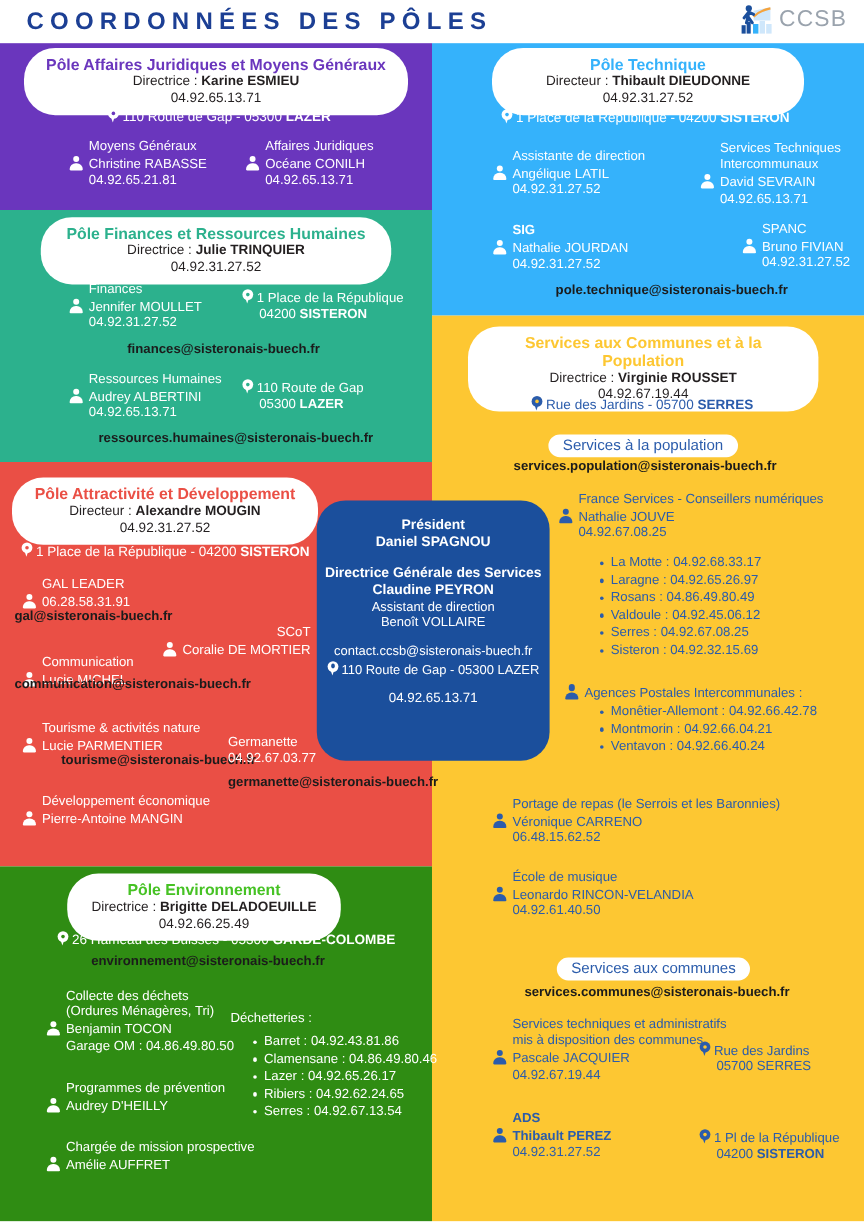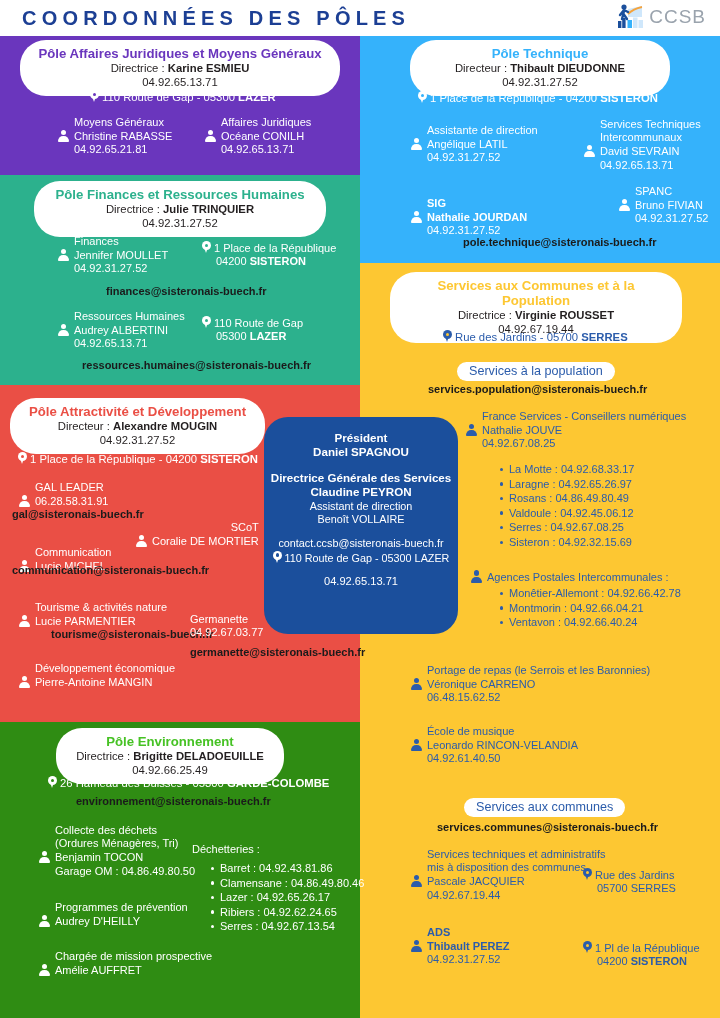--- a/index.html
+++ b/index.html
@@ -142,23 +142,23 @@
     <span class="role" style="margin-left:17px;">Assistante de direction</span>
     <span class="nm"><span class="person"><i></i><u></u></span><span>Angélique LATIL</span></span>
     <span class="ph" style="margin-left:17px;">04.92.31.27.52</span>
   </div>
   <div class="block c-white" style="left:583px;top:118px;">
     <span class="role" style="margin-left:17px;">Services Techniques</span>
     <span class="role" style="margin-left:17px;">Intercommunaux</span>
     <span class="nm"><span class="person"><i></i><u></u></span><span>David SEVRAIN</span></span>
     <span class="ph" style="margin-left:17px;">04.92.65.13.71</span>
   </div>
-  <div class="block c-white" style="left:410px;top:197px;">
+  <div class="block c-white" style="left:410px;top:186px;">
     <span class="role" style="margin-left:17px;font-weight:bold;">SIG</span>
-    <span class="nm" style="font-weight:bold;"><span class="person"><i></i><u></u></span><span>Nathalie JOURDAN</span></span>
+    <span class="nm" style="font-weight:normal;"><span class="person"><i></i><u></u></span><span>Nathalie JOURDAN</span></span>
     <span class="ph" style="margin-left:17px;">04.92.31.27.52</span>
   </div>
   <div class="block c-white" style="left:618px;top:185px;">
     <span class="role" style="margin-left:17px;">SPANC</span>
     <span class="nm"><span class="person"><i></i><u></u></span><span>Bruno FIVIAN</span></span>
     <span class="ph" style="margin-left:17px;">04.92.31.27.52</span>
   </div>
   <div class="mail dark" style="left:463px;top:236px;">pole.technique@sisteronais-buech.fr</div>
 
   <div class="pill" style="left:34px;top:181px;width:292px;">

